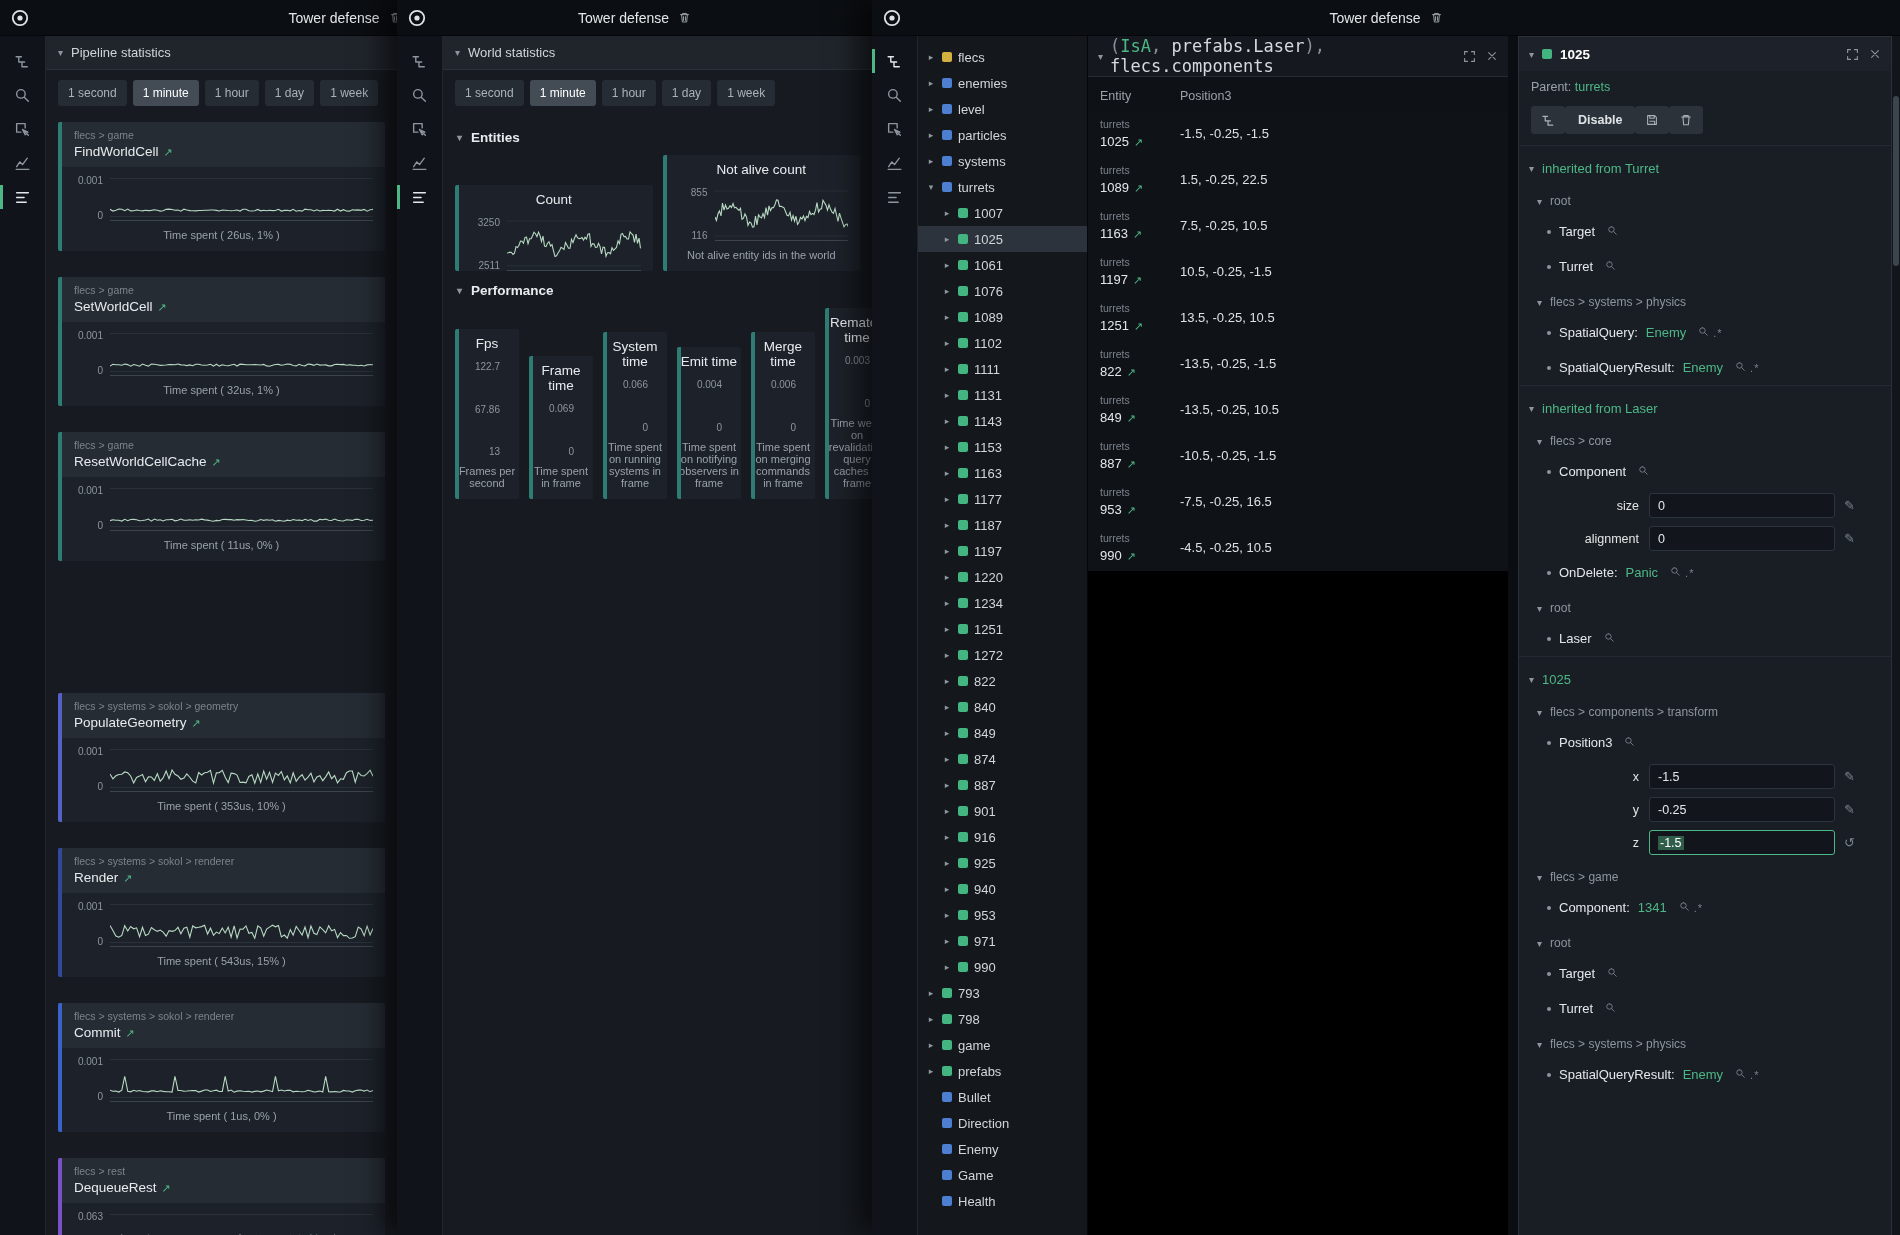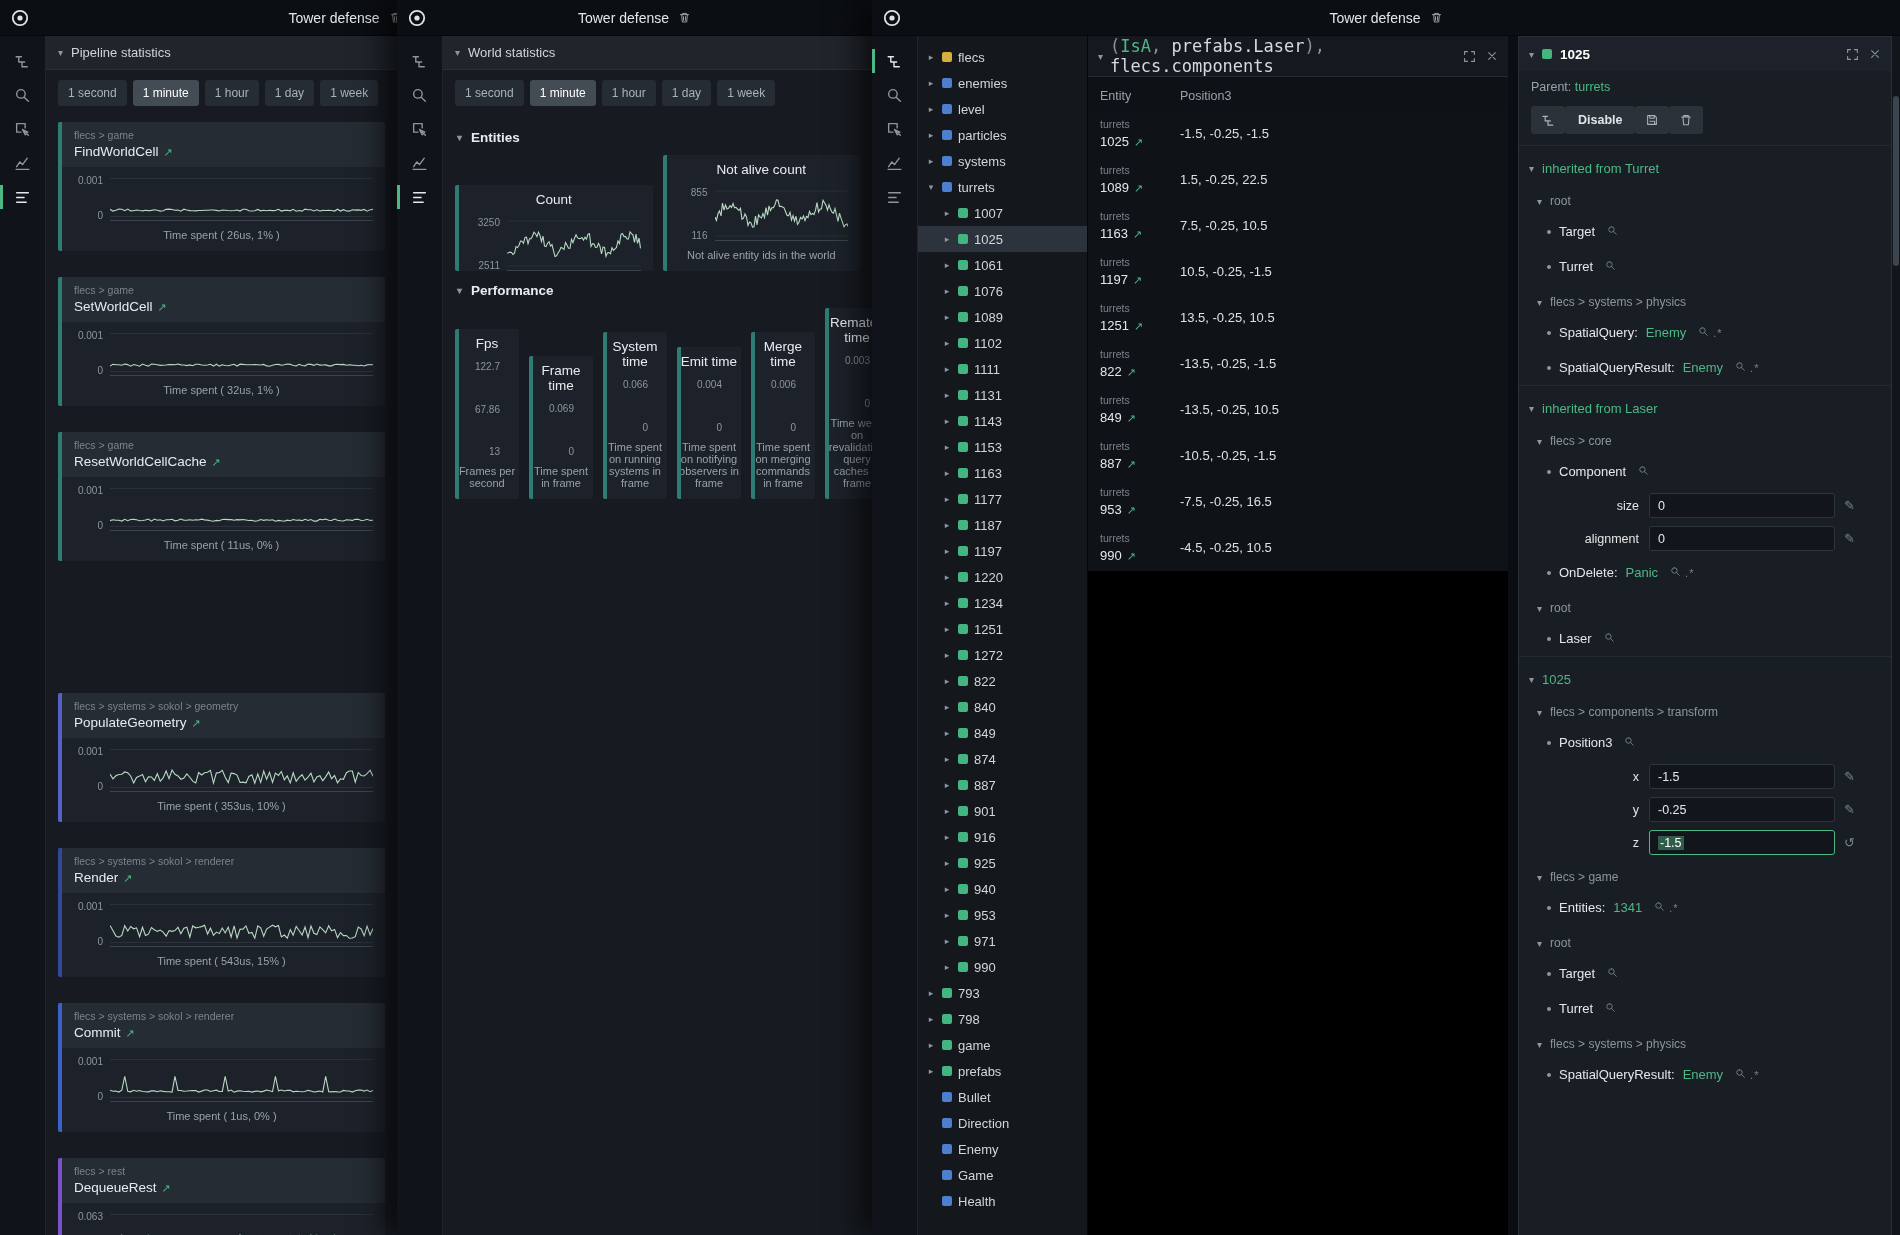--- a/index.html
+++ b/index.html
@@ -1124,21 +1124,21 @@
             <span class="sel">-1.5</span>
           </div>
           <span class="edit-ic">↺</span>
         </div>
         <div class="igroup-head">
           <span class="chev">▾</span>
           <span class="igroup-path">flecs &gt; game</span>
         </div>
         <div class="comp-row">
           <span class="bullet"></span>
-          <span class="comp-name">Entities:</span>
+          <span class="comp-name">Component:</span>
           <span class="comp-value">1341</span>
           <span class="mini-icons">
             <span class="mini"><svg viewBox="0 0 16 16" width="11" height="11">
                 <path d="M6.5 2.5a4 4 0 1 0 0 8 a4 4 0 0 0 0-8 M9.6 9.6 L13.5 13.5" fill="none" stroke="currentColor" stroke-width="1.3" stroke-linecap="round" stroke-linejoin="round"></path>
               </svg></span>
             <span class="mini pair">.*</span>
           </span>
         </div>
         <div class="igroup-head">
           <span class="chev">▾</span>

